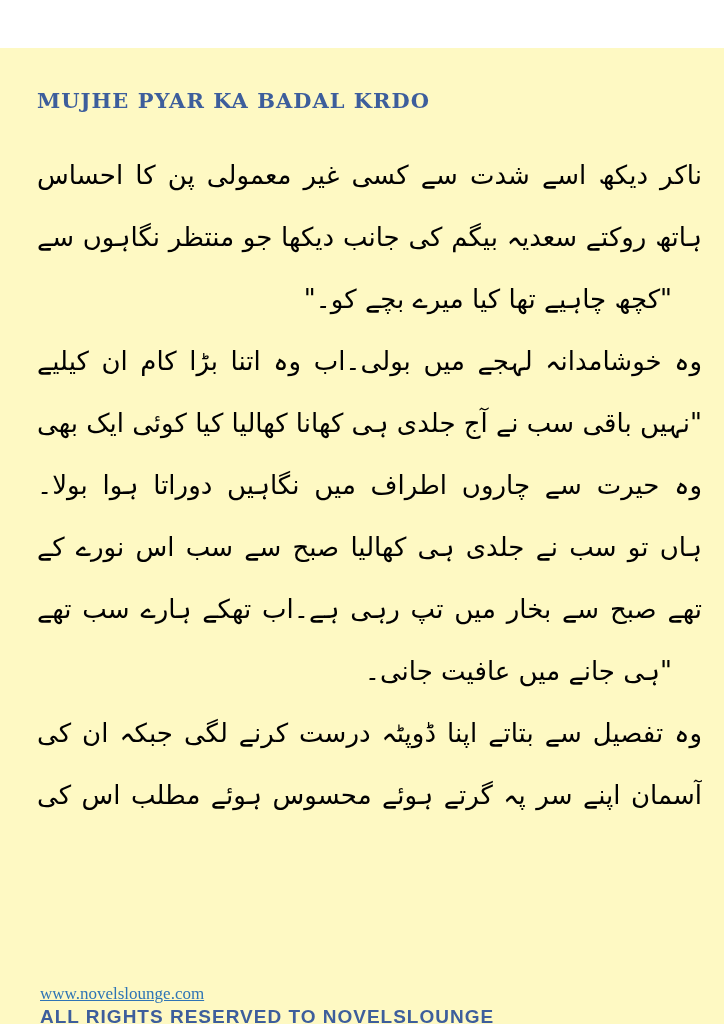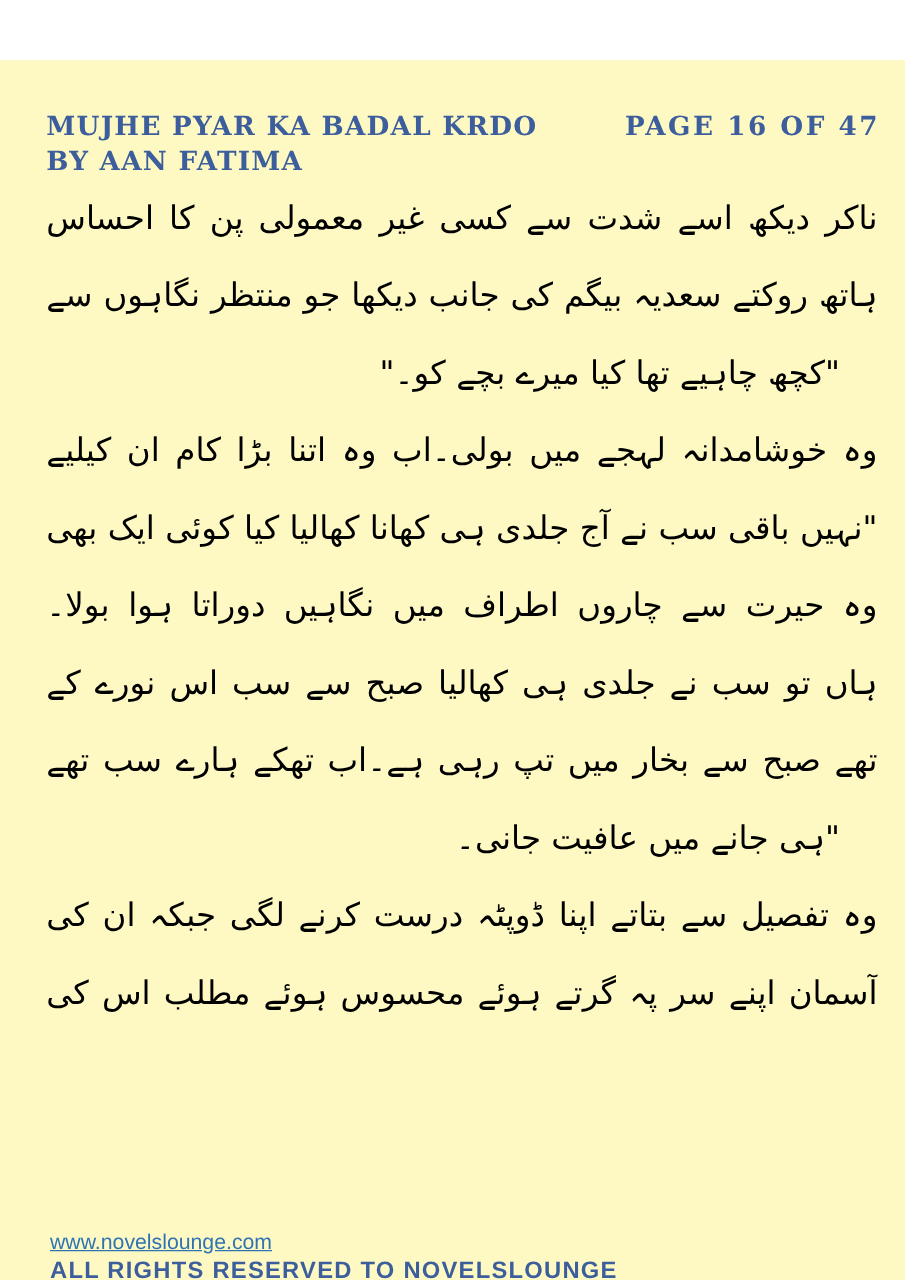--- a/index.html
+++ b/index.html
@@ -62,21 +62,21 @@
 
   
   .footer {
     position: absolute;
     left: 40px;
     right: 20px;
     top: 936px;
   }
   .website-link {
     display: inline-block;
-    font-family: Liberation Sans, sans-serif;
+    font-family: Liberation Serif, serif;
     font-size: 17px;
     color: #2e74b5;
     text-decoration: underline;
     cursor: pointer;
   }
   .rights-notice {
     margin-top: 2px;
     font-family: Liberation Sans, sans-serif;
     font-weight: bold;
     font-size: 19px;
@@ -85,23 +85,21 @@
   }
 </style>
 </head>
 <body>
 
 <div class="page">
 
   <div class="header">
     <div class="header-row">
       <span class="book-title">MUJHE PYAR KA BADAL KRDO</span>
-      <span class="page-indicator">PAGE 16 OF 47</span>
     </div>
-    <div class="author-line">BY AAN FATIMA</div>
   </div>
 
   <div class="body-text" lang="ur" dir="rtl">
     <div class="urdu-line full">ناکر دیکھ اسے شدت سے کسی غیر معمولی پن کا احساس ہوا۔ اس نے کھانے سے</div>
     <div class="urdu-line full">ہاتھ روکتے سعدیہ بیگم کی جانب دیکھا جو منتظر نگاہوں سے اسی کی جانب دیکھ رہی تھی۔</div>
     <div class="urdu-line short">"کچھ چاہیے تھا کیا میرے بچے کو۔"</div>
     <div class="urdu-line full">وہ خوشامدانہ لہجے میں بولی۔اب وہ اتنا بڑا کام ان کیلیے سرانجام دے رہا تھا تو ایسا میٹھا</div>
     <div class="urdu-line full">"نہیں باقی سب نے آج جلدی ہی کھانا کھالیا کیا کوئی ایک بھی دکھائی نہیں دے رہا۔"</div>
     <div class="urdu-line full">وہ حیرت سے چاروں اطراف میں نگاہیں دوراتا ہوا بولا۔سعدیہ بیگم کے منہ کے زاویے</div>
     <div class="urdu-line full">ہاں تو سب نے جلدی ہی کھالیا صبح سے سب اس نورے کے سر پہ تو بیٹھے ہوئے"</div>

